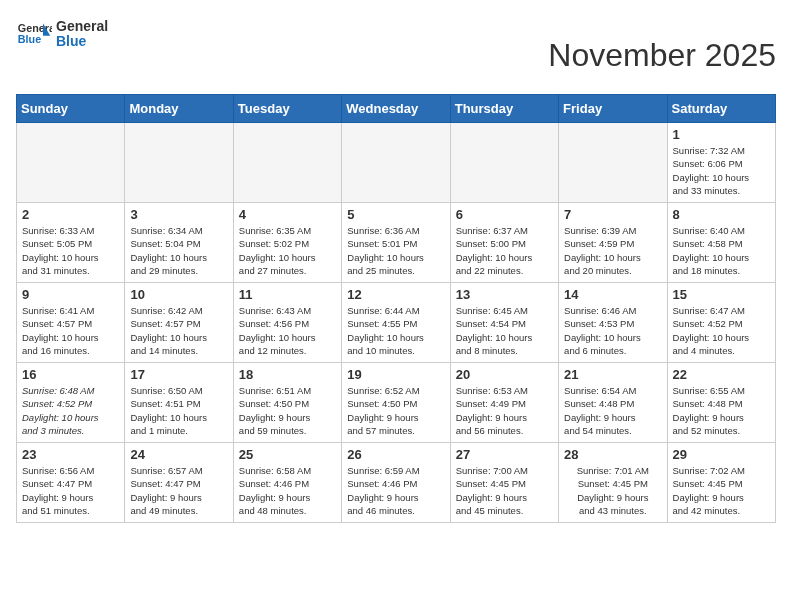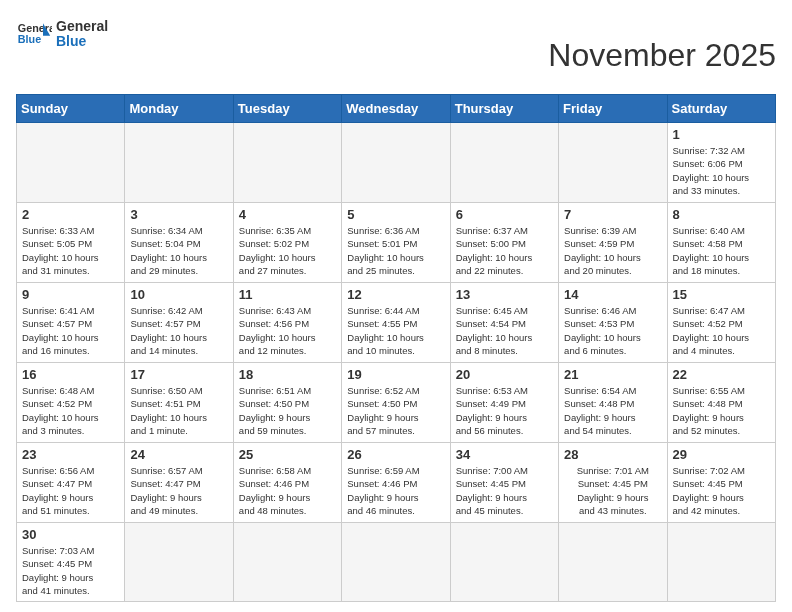--- a/index.html
+++ b/index.html
@@ -228,21 +228,21 @@
           <span class="day-number">15</span>
           <div class="day-info" style="white-space: pre-line;">Sunrise: 6:47 AM
 Sunset: 4:52 PM
 Daylight: 10 hours
 and 4 minutes.</div>
         </td>
       </tr>
       <tr>
         <td>
           <span class="day-number">16</span>
-          <div class="day-info" style="white-space: pre-line;">Sunrise: 6:48 AM
+          <div class="day-info" style="white-space: pre-line; font-style: italic;">Sunrise: 6:48 AM
 Sunset: 4:52 PM
 Daylight: 10 hours
 and 3 minutes.</div>
         </td>
         <td>
           <span class="day-number">17</span>
           <div class="day-info" style="white-space: pre-line;">Sunrise: 6:50 AM
 Sunset: 4:51 PM
 Daylight: 10 hours
 and 1 minute.</div>
@@ -306,50 +306,35 @@
 and 48 minutes.</div>
         </td>
         <td>
           <span class="day-number">26</span>
           <div class="day-info" style="white-space: pre-line;">Sunrise: 6:59 AM
 Sunset: 4:46 PM
 Daylight: 9 hours
 and 46 minutes.</div>
         </td>
         <td>
-          <span class="day-number">34</span>
+          <span class="day-number">27</span>
           <div class="day-info" style="white-space: pre-line;">Sunrise: 7:00 AM
 Sunset: 4:45 PM
 Daylight: 9 hours
 and 45 minutes.</div>
         </td>
         <td>
           <span class="day-number">28</span>
           <div class="day-info" style="white-space: pre-line; text-align: center;">Sunrise: 7:01 AM
 Sunset: 4:45 PM
 Daylight: 9 hours
 and 43 minutes.</div>
         </td>
         <td>
           <span class="day-number">29</span>
           <div class="day-info" style="white-space: pre-line;">Sunrise: 7:02 AM
 Sunset: 4:45 PM
 Daylight: 9 hours
 and 42 minutes.</div>
         </td>
-      </tr>
-      <tr class="last-row">
-        <td>
-          <span class="day-number">30</span>
-          <div class="day-info" style="white-space: pre-line;">Sunrise: 7:03 AM
-Sunset: 4:45 PM
-Daylight: 9 hours
-and 41 minutes.</div>
-        </td>
-        <td class="empty"></td>
-        <td class="empty"></td>
-        <td class="empty"></td>
-        <td class="empty"></td>
-        <td class="empty"></td>
-        <td class="empty"></td>
       </tr>
     </tbody>
 </table>
 
 </body></html>

